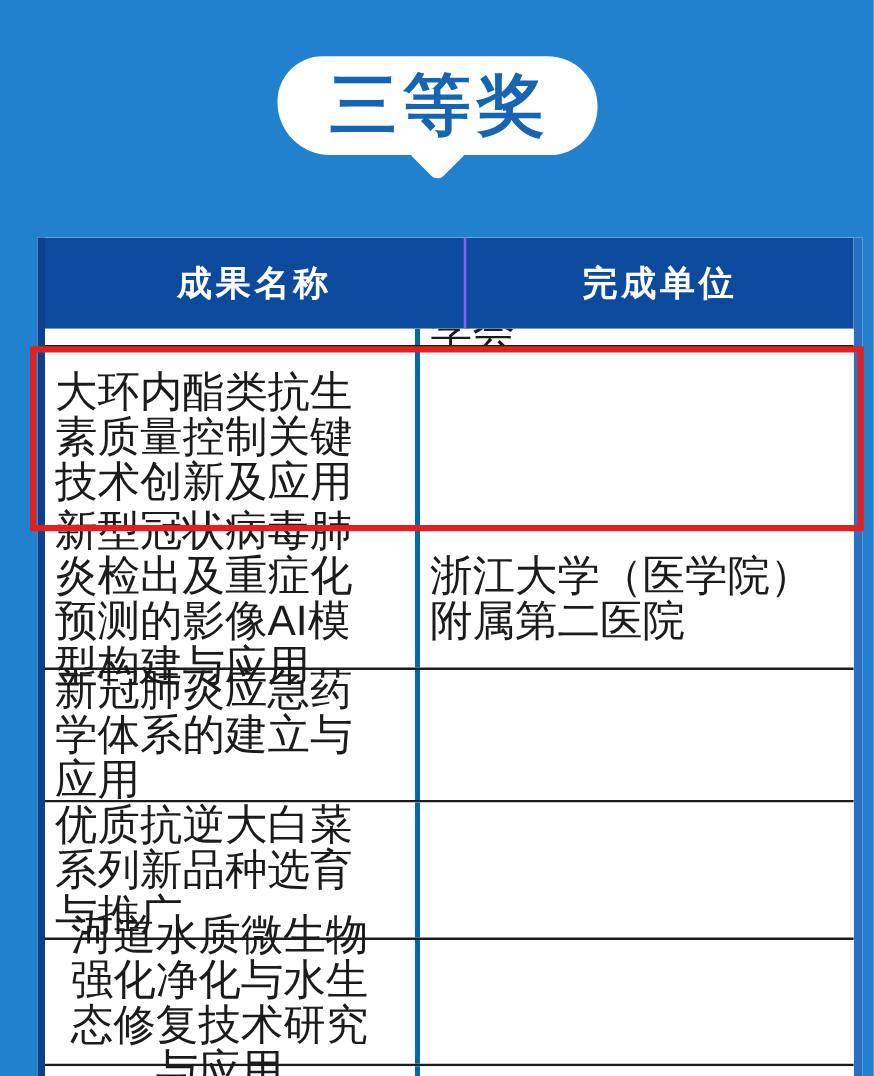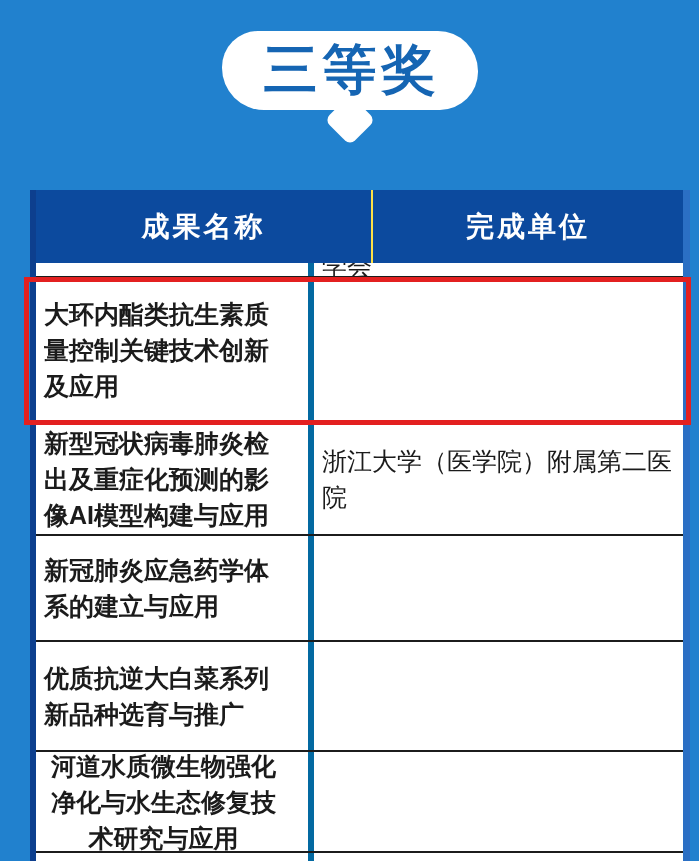--- a/index.html
+++ b/index.html
@@ -11,21 +11,21 @@
   }
 
   
   .banner-tail {
     position:absolute; left:50%; top:102px;
     width:36px; height:36px; background:#ffffff;
     transform:translateX(-50%) rotate(45deg);
     border-radius:7px; z-index:1;
   }
   .banner {
-    position:absolute; left:50%; top:31px;
+    position:absolute; left:50%; top:45px;
     transform:translateX(-50%);
     width:256px; height:79px;
     background:#ffffff;
     border-radius:36px 40px 38px 42px;
     display:flex; align-items:center; justify-content:center;
     z-index:2;
   }
   .banner-label {
     font-size:54px; font-weight:bold;
     color:var(--banner-text, #1565B3);
@@ -45,39 +45,38 @@
   }
   .thead {
     display:flex; height:73px;
     background:var(--header-bg, #0C4A9E);
   }
   .th {
     display:flex; align-items:center; justify-content:center;
     color:#ffffff; font-size:28px; font-weight:bold;
     letter-spacing:3px; box-sizing:border-box;
   }
-  .th-name { width:337px; border-right:2px solid #fde047; }
+  .th-name { width:337px; border-right:2px solid #8b5cf6; }
   .th-unit { flex:1; }
 
   .row {
     display:flex;
     border-bottom:2px solid #1c1c1c;
     box-sizing:border-box;
     background:#ffffff;
   }
   .cell {
     box-sizing:border-box;
-    font-size:25px; line-height:36px; color:#1b1b1b;
+    font-size:34px; line-height:36px; color:#1b1b1b;
     display:flex; align-items:center;
   }
   .cell-name {
-    width:278px;
-    border-right:6px solid #0369a1;
+    width:300px;
+    border-right:4px solid #0369a1;
     padding:4px 25px 4px 8px;
-    font-weight:bold;
   }
   .cell-unit { flex:1; padding:4px 6px 4px 8px; }
 
   
   .row-sliver { height:15px; }
   .row-sliver .cell { align-items:flex-start; overflow:hidden; padding-top:0; padding-bottom:0; }
   .row-sliver .clip-text { display:block; margin-top:-15px; }
 
   
   .row-bottom { height:8px; border-bottom:none; }

